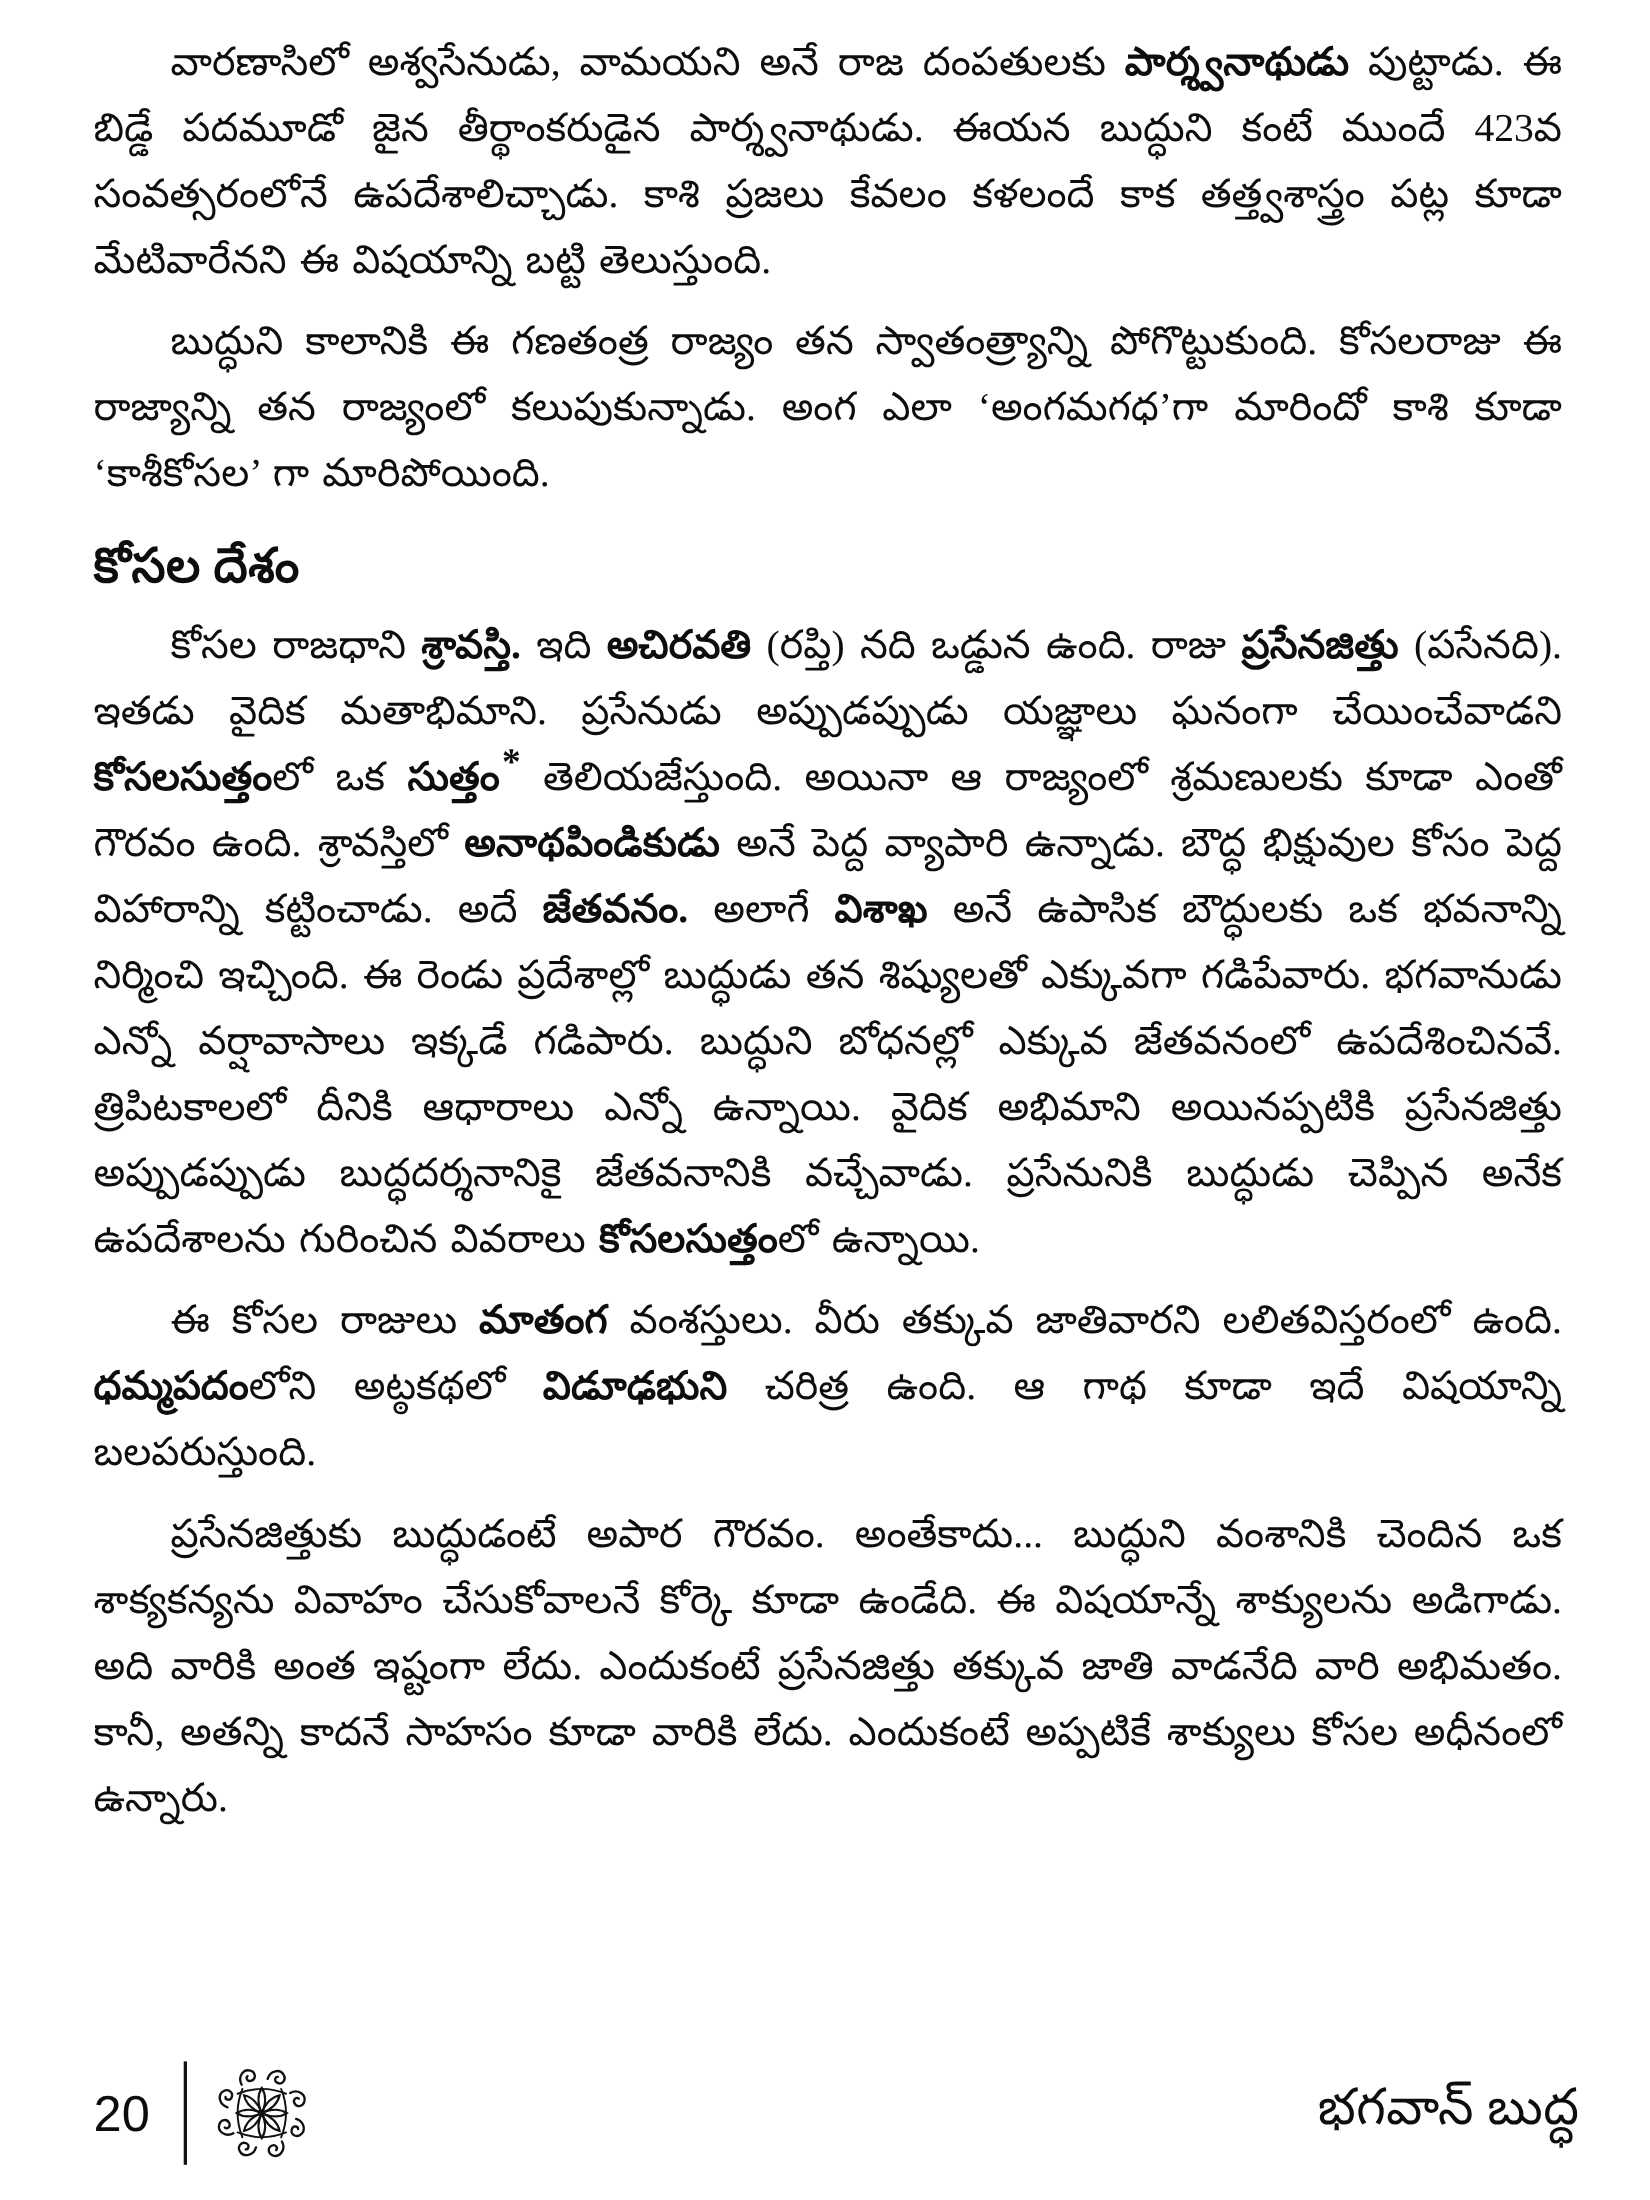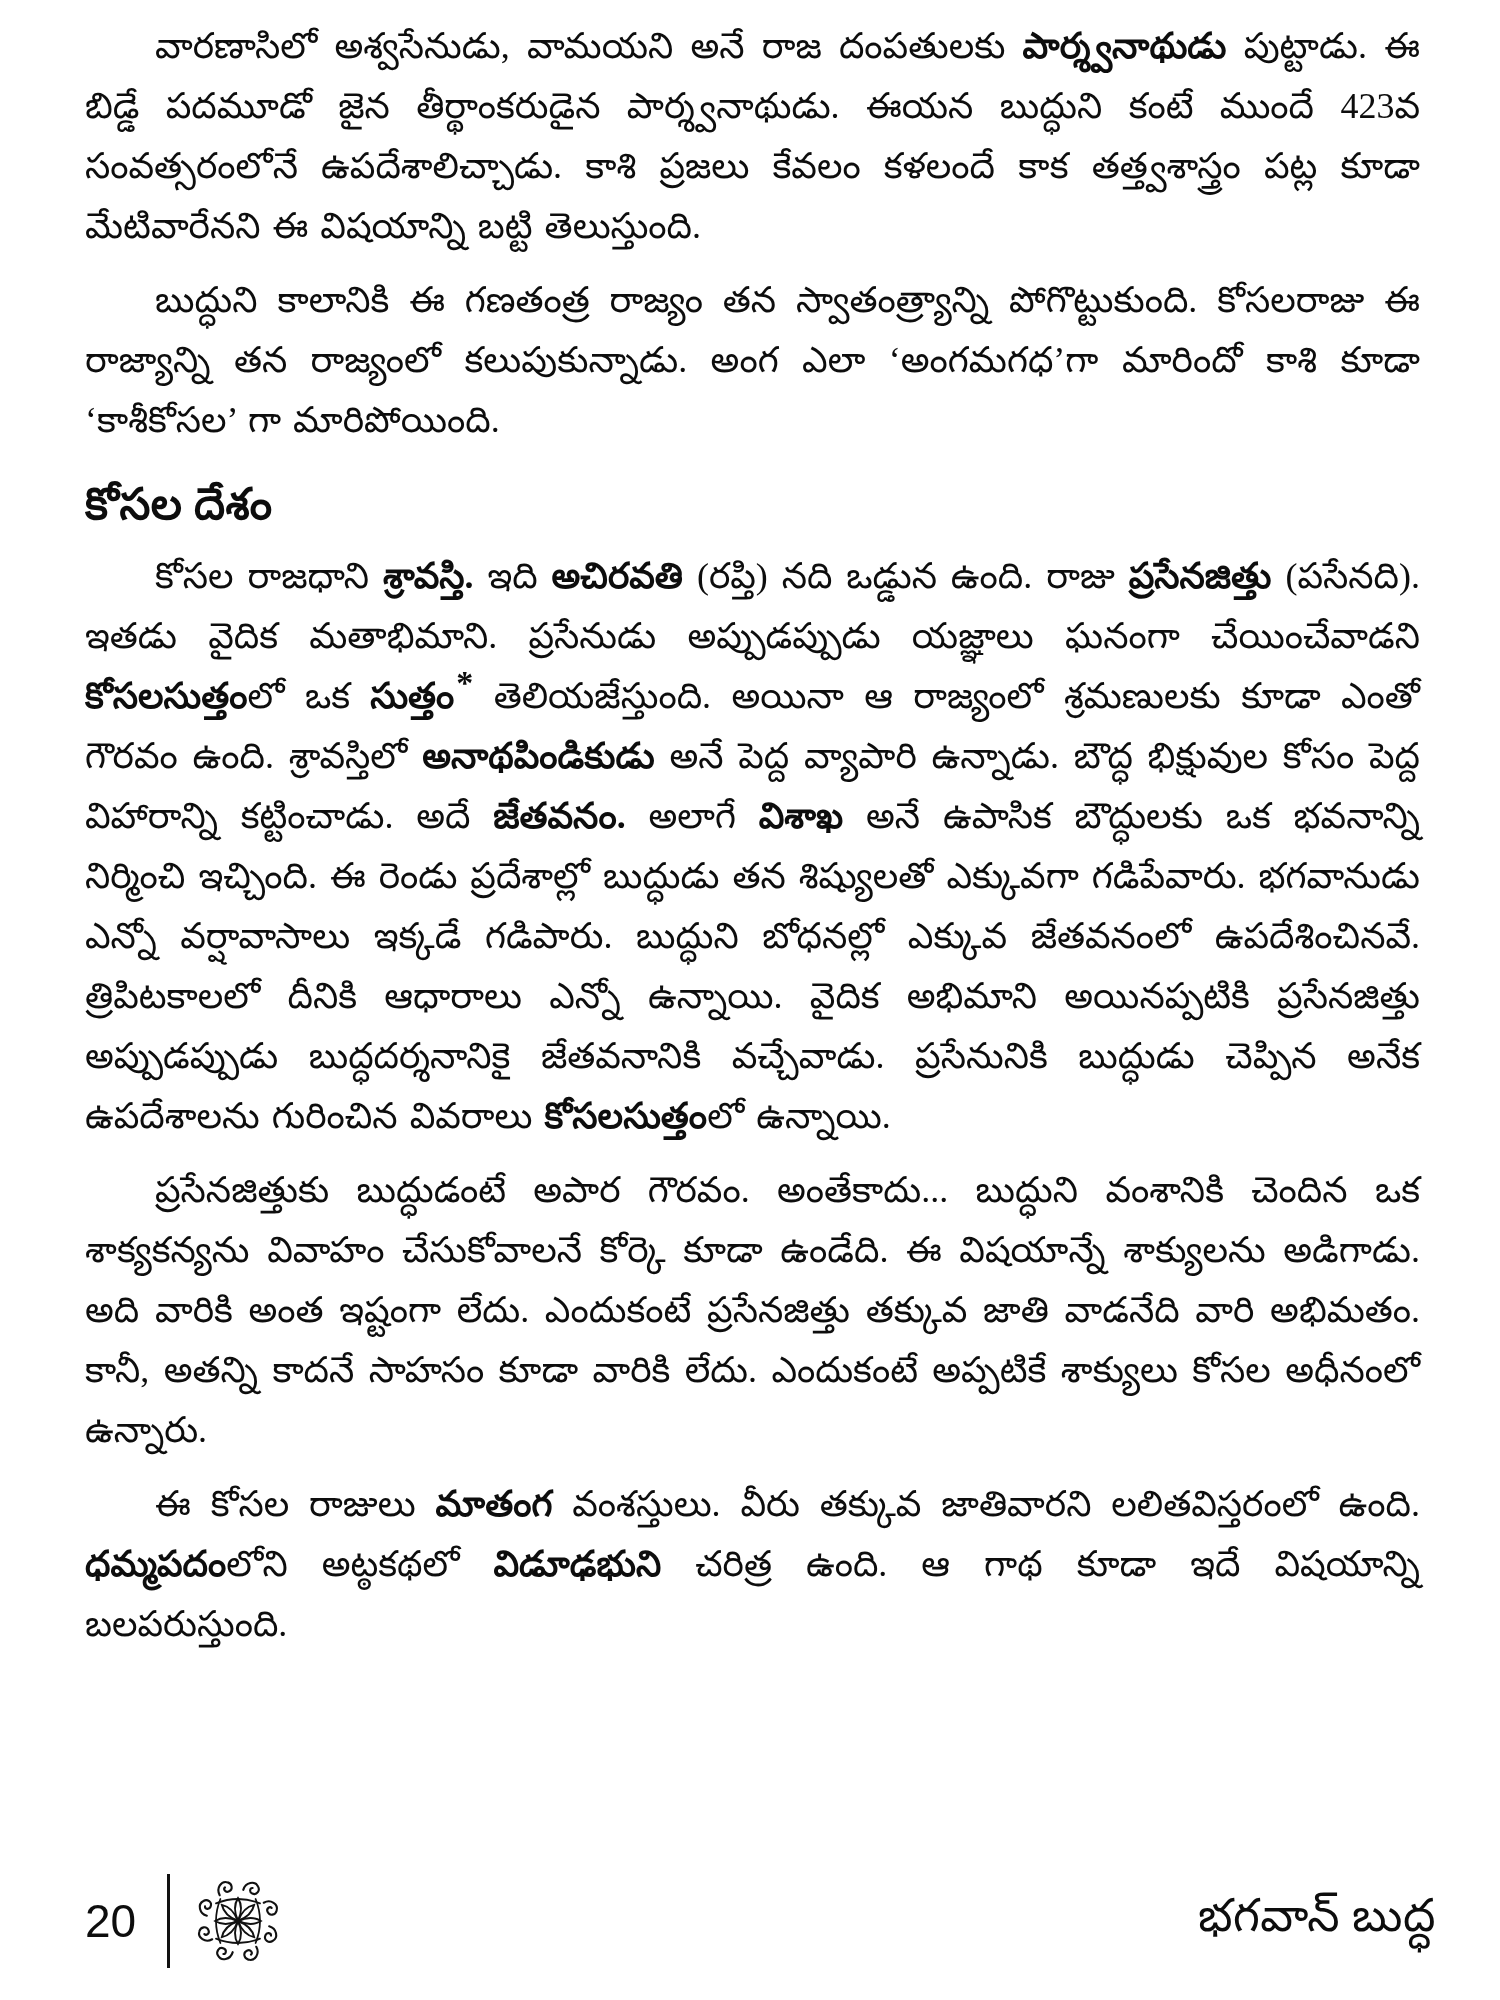--- a/index.html
+++ b/index.html
@@ -6,21 +6,21 @@
   body {
     width: 1500px; height: 2000px;
     background: #ffffff;
     font-family: "Liberation Serif", "DejaVu Serif", serif;
     color: #0d0d0d;
     position: relative;
     overflow: hidden;
   }
   .page {
     position: absolute; inset: 0;
-    padding: 16px 80px 0 85px;
+    padding: 26px 80px 0 85px;
     box-sizing: border-box;
   }
   .body-text p.para {
     font-size: 36px;
     line-height: 60px;
     text-align: justify;
     text-justify: inter-word;
     text-indent: 70px;
     margin: 0 0 14px 0;
     word-spacing: 3px;
@@ -70,22 +70,22 @@
 </head>
 <body>
 
 <div class="page">
 
   <main class="body-text" id="body-container">
       <p class="para"><span>వారణాసిలో అశ్వసేనుడు, వామయని అనే రాజ దంపతులకు </span><span class="b">పార్శ్వనాథుడు</span><span> పుట్టాడు. ఈ బిడ్డే పదమూడో జైన తీర్థాంకరుడైన పార్శ్వనాథుడు. ఈయన బుద్ధుని కంటే ముందే 423వ సంవత్సరంలోనే ఉపదేశాలిచ్చాడు. కాశి ప్రజలు కేవలం కళలందే కాక తత్త్వశాస్త్రం పట్ల కూడా మేటివారేనని ఈ విషయాన్ని బట్టి తెలుస్తుంది.</span></p>
       <p class="para"><span>బుద్ధుని కాలానికి ఈ గణతంత్ర రాజ్యం తన స్వాతంత్ర్యాన్ని పోగొట్టుకుంది. కోసలరాజు ఈ రాజ్యాన్ని తన రాజ్యంలో కలుపుకున్నాడు. అంగ ఎలా ‘అంగమగధ’గా మారిందో కాశి కూడా ‘కాశీకోసల’ గా మారిపోయింది.</span></p>
       <h2 class="section-heading">కోసల దేశం</h2>
       <p class="para"><span>కోసల రాజధాని </span><span class="b">శ్రావస్తి.</span><span> ఇది </span><span class="b">అచిరవతి</span><span> (రప్తి) నది ఒడ్డున ఉంది. రాజు </span><span class="b">ప్రసేనజిత్తు</span><span> (పసేనది). ఇతడు వైదిక మతాభిమాని. ప్రసేనుడు అప్పుడప్పుడు యజ్ఞాలు ఘనంగా చేయించేవాడని </span><span class="b">కోసలసుత్తం</span><span>లో ఒక </span><span class="b">సుత్తం</span><sup class="fnote">*</sup><span> తెలియజేస్తుంది. అయినా ఆ రాజ్యంలో శ్రమణులకు కూడా ఎంతో గౌరవం ఉంది. శ్రావస్తిలో </span><span class="b">అనాథపిండికుడు</span><span> అనే పెద్ద వ్యాపారి ఉన్నాడు. బౌద్ధ భిక్షువుల కోసం పెద్ద విహారాన్ని కట్టించాడు. అదే </span><span class="b">జేతవనం.</span><span> అలాగే </span><span class="b">విశాఖ</span><span> అనే ఉపాసిక బౌద్ధులకు ఒక భవనాన్ని నిర్మించి ఇచ్చింది. ఈ రెండు ప్రదేశాల్లో బుద్ధుడు తన శిష్యులతో ఎక్కువగా గడిపేవారు. భగవానుడు ఎన్నో వర్షావాసాలు ఇక్కడే గడిపారు. బుద్ధుని బోధనల్లో ఎక్కువ జేతవనంలో ఉపదేశించినవే. త్రిపిటకాలలో దీనికి ఆధారాలు ఎన్నో ఉన్నాయి. వైదిక అభిమాని అయినప్పటికి ప్రసేనజిత్తు అప్పుడప్పుడు బుద్ధదర్శనానికై జేతవనానికి వచ్చేవాడు. ప్రసేనునికి బుద్ధుడు చెప్పిన అనేక ఉపదేశాలను గురించిన వివరాలు </span><span class="b">కోసలసుత్తం</span><span>లో ఉన్నాయి.</span></p>
+      <p class="para"><span>ఈ కోసల రాజులు </span><span class="b">మాతంగ</span><span> వంశస్తులు. వీరు తక్కువ జాతివారని లలితవిస్తరంలో ఉంది. </span><span class="b">ధమ్మపదం</span><span>లోని అట్ఠకథలో </span><span class="b">విడూఢభుని</span><span> చరిత్ర ఉంది. ఆ గాథ కూడా ఇదే విషయాన్ని బలపరుస్తుంది.</span></p>
       <p class="para"><span>ప్రసేనజిత్తుకు బుద్ధుడంటే అపార గౌరవం. అంతేకాదు... బుద్ధుని వంశానికి చెందిన ఒక శాక్యకన్యను వివాహం చేసుకోవాలనే కోర్కె కూడా ఉండేది. ఈ విషయాన్నే శాక్యులను అడిగాడు. అది వారికి అంత ఇష్టంగా లేదు. ఎందుకంటే ప్రసేనజిత్తు తక్కువ జాతి వాడనేది వారి అభిమతం. కానీ, అతన్ని కాదనే సాహసం కూడా వారికి లేదు. ఎందుకంటే అప్పటికే శాక్యులు కోసల అధీనంలో ఉన్నారు.</span></p>
-      <p class="para"><span>ఈ కోసల రాజులు </span><span class="b">మాతంగ</span><span> వంశస్తులు. వీరు తక్కువ జాతివారని లలితవిస్తరంలో ఉంది. </span><span class="b">ధమ్మపదం</span><span>లోని అట్ఠకథలో </span><span class="b">విడూఢభుని</span><span> చరిత్ర ఉంది. ఆ గాథ కూడా ఇదే విషయాన్ని బలపరుస్తుంది.</span></p>
     </main>
 
   <footer class="footer">
     <span class="pagenum">20</span>
     <span class="vrule"></span>
     <svg class="ornament" viewBox="0 0 100 100" fill="none" stroke="#111" stroke-width="2.6" stroke-linecap="round">
 
       <g id="petals">
           <path d="M50 50 C45.5 40 45.5 31 50 24 C54.5 31 54.5 40 50 50 Z" transform="rotate(0 50 50)" stroke-width="2.2"></path>
           <path d="M50 50 C45.5 40 45.5 31 50 24 C54.5 31 54.5 40 50 50 Z" transform="rotate(45 50 50)" stroke-width="2.2"></path>

